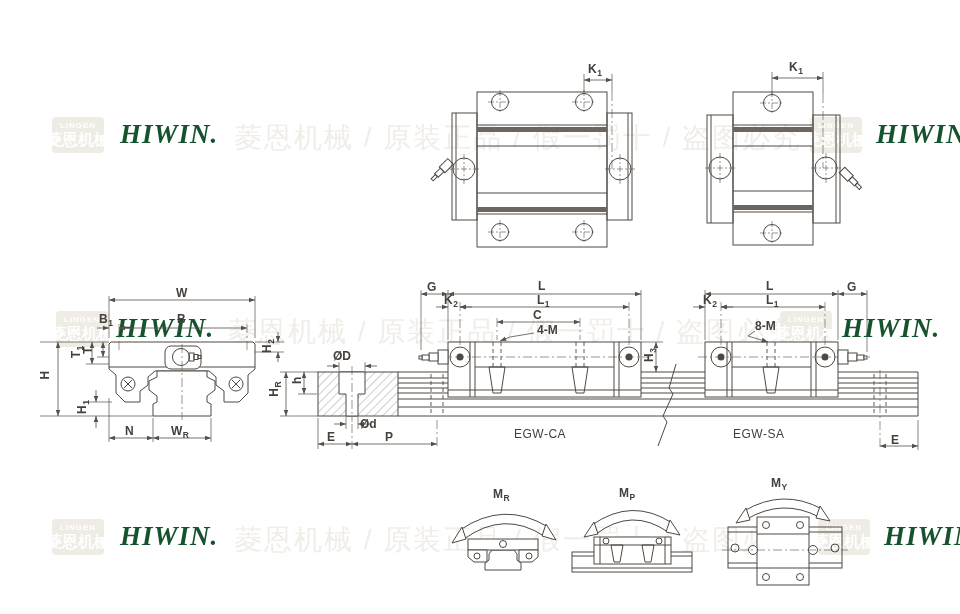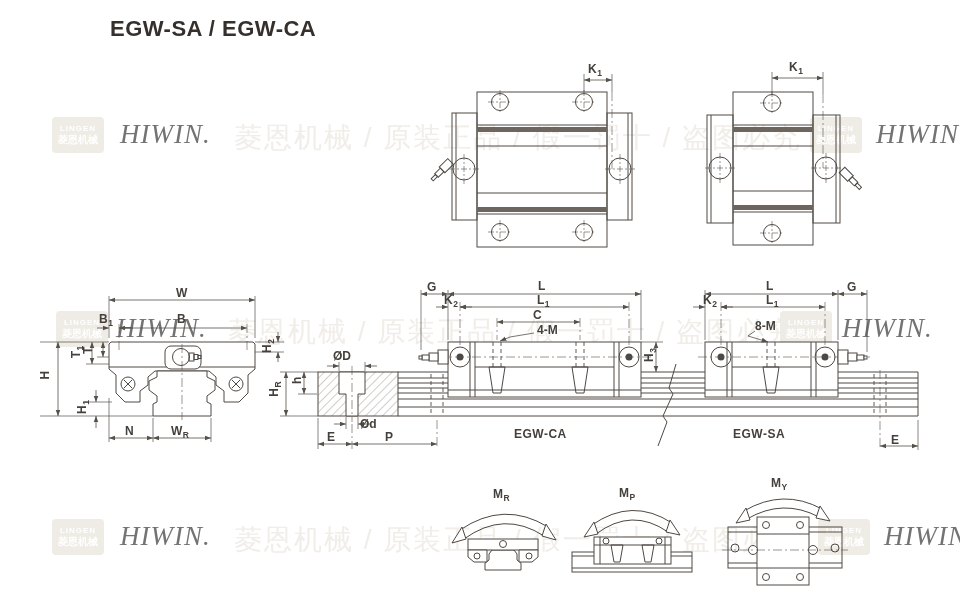--- a/index.html
+++ b/index.html
@@ -4,41 +4,41 @@
 <style>
   html,body{margin:0;padding:0;background:#fff;}
   #stage{position:relative;width:960px;height:614px;background:#ffffff;overflow:hidden;
          font-family:"Liberation Sans",sans-serif;}
   
   .wm{position:absolute;z-index:0;white-space:nowrap;}
   .wm-logo{width:52px;height:36px;border-radius:4px;background:#efebe5;color:#ffffff;
            display:flex;flex-direction:column;align-items:center;justify-content:center;
            font-weight:bold;line-height:1.1;}
   .wm-logo .l1{font-size:8px;letter-spacing:1px;}
-  .wm-logo .l2{font-size:10px;}
-  .wm-brand{font-family:"Liberation Serif",serif;font-style:italic;font-weight:400;
-            font-size:27px;color:#737373;letter-spacing:1px;}
+  .wm-logo .l2{font-size:16px;}
+  .wm-brand{font-family:"Liberation Serif",serif;font-style:italic;font-weight:700;
+            font-size:27px;color:#14532d;letter-spacing:1px;}
   .wm-slogan{font-size:28px;color:#f1ede8;letter-spacing:2px;}
   
   #draw{position:absolute;left:0;top:0;z-index:1;}
   .ln{stroke:#4e4843;stroke-width:1;fill:none;}
   .w{fill:#ffffff;}
   .thk{fill:#6d6660;stroke:none;}
   .dln{stroke:#55504a;stroke-width:0.8;fill:none;}
   .ext{stroke:#55504a;stroke-width:0.7;fill:none;}
   .dsh{stroke:#4e4843;stroke-width:0.9;fill:none;stroke-dasharray:4 3;}
   .cl{stroke:#55504a;stroke-width:0.6;fill:none;stroke-dasharray:9 3 2 3;}
   .clt{stroke:#55504a;stroke-width:0.6;fill:none;stroke-dasharray:6 2 2 2;}
   .hd{fill:#ffffff;stroke:#4e4843;stroke-width:1;}
   
   .dim{position:absolute;z-index:2;font-size:12px;font-weight:bold;color:#45403b;
        white-space:nowrap;line-height:1;}
   .dim .sub{font-size:8.5px;position:relative;top:3px;margin-left:0.5px;}
   .rot{transform:rotate(-90deg);transform-origin:center center;}
-  .model{position:absolute;z-index:2;font-size:12px;font-weight:bold;color:#45403b;
+  .model{position:absolute;z-index:2;font-size:12px;font-weight:normal;color:#45403b;
          letter-spacing:0.5px;}
   #title{position:absolute;left:110px;top:16px;z-index:2;font-size:22px;font-weight:bold;
          color:#35302b;letter-spacing:0.5px;}
 </style>
 </head>
 <body>
 
 <div id="stage">
 
   <div class="wm wm-logo" style="left:52px;top:117px">
@@ -70,21 +70,20 @@
     <span class="l2">菱恩机械</span>
     </div>
   <div class="wm wm-brand" style="left:120px;top:521px">HIWIN.</div>
   <div class="wm wm-slogan" style="left:234px;top:521px">菱恩机械 / 原装正品 / 假一罚十 / 盗图必究</div>
   <div class="wm wm-logo" style="left:818px;top:519px">
     <span class="l1">LINGEN</span>
     <span class="l2">菱恩机械</span>
     </div>
   <div class="wm wm-brand" style="left:884px;top:521px">HIWIN.</div>
 
-  <div id="title">EGW-SA / EGW-CA</div>
 
   <svg id="draw" width="960" height="614" viewBox="0 0 960 614">
     <defs>
       <marker id="ar" markerWidth="9" markerHeight="8" refX="8" refY="4" orient="auto-start-reverse">
         <path d="M0,1 L8,4 L0,7 Z" fill="#55504a"></path>
       </marker>
       <pattern id="hatch" width="6" height="6" patternUnits="userSpaceOnUse" patternTransform="rotate(45)">
         <line x1="0" y1="0" x2="0" y2="6" stroke="#9a938c" stroke-width="0.9"></line>
       </pattern>
     </defs>

